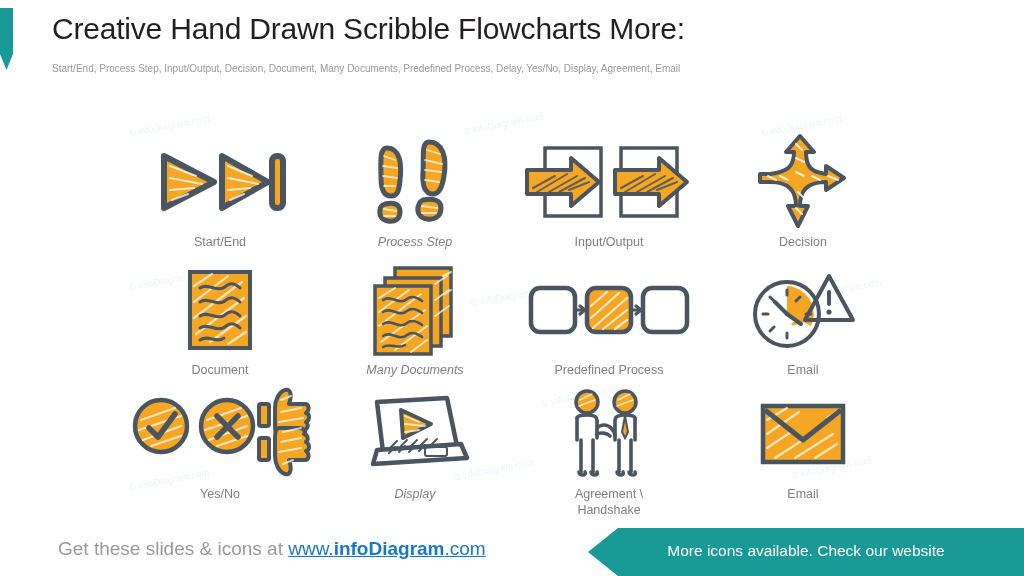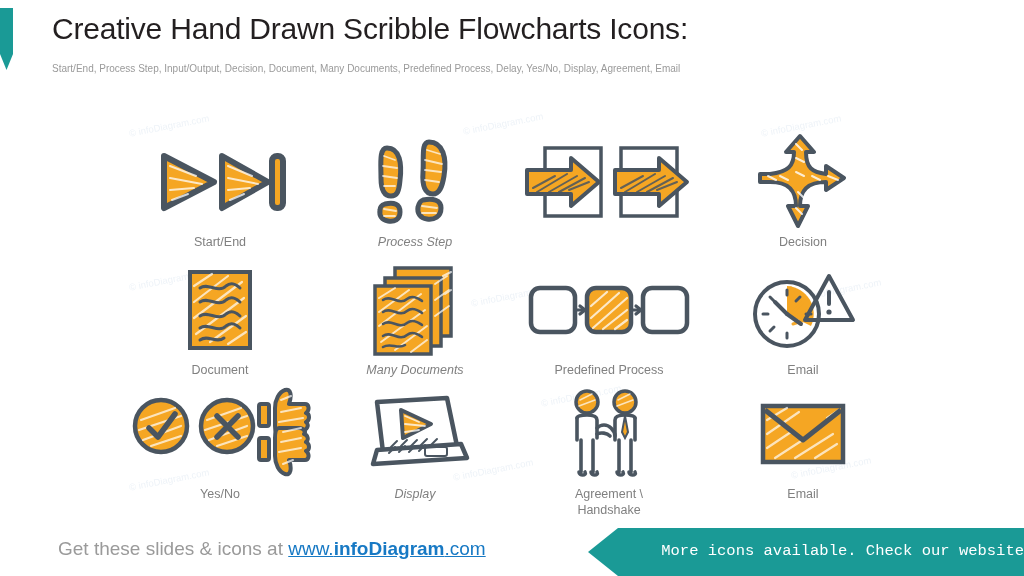--- a/index.html
+++ b/index.html
@@ -50,32 +50,32 @@
     position:absolute;left:58px;top:10px;font-size:19px;color:#9a9a9a;
     white-space:nowrap;
   }
   .cta .lnk{color:#1779c4;text-decoration:underline;}
   .cta .lnk b{font-weight:bold;margin-top:24px;}
   .banner{
     position:absolute;left:588px;top:0;width:436px;height:48px;background:#1A9A96;
     clip-path:polygon(30px 0,100% 0,100% 100%,30px 100%,0 50%);
   }
   .banner span{
-    position:absolute;left:0;right:0;top:14px;text-align:right;
-    color:#ffffff;font-size:15.5px;white-space:nowrap;font-family:Liberation Mono, monospace;
+    position:absolute;left:0;right:0;top:14px;text-align:center;
+    color:#ffffff;font-size:15.5px;white-space:nowrap;
   }
 </style>
 </head>
 <body>
 
 <div class="slide">
 
   <div class="accent-bar"></div>
 
-  <div class="title">Creative Hand Drawn Scribble Flowcharts Icons:</div>
+  <div class="title">Creative Hand Drawn Scribble Flowcharts More:</div>
   <div class="subtitle">Start/End, Process Step, Input/Output, Decision, Document, Many Documents, Predefined Process, Delay, Yes/No, Display, Agreement, Email</div>
 
   <div class="wm" style="left:128px;top:128px;">© infoDiagram.com</div>
   <div class="wm" style="left:462px;top:126px;">© infoDiagram.com</div>
   <div class="wm" style="left:760px;top:128px;">© infoDiagram.com</div>
   <div class="wm" style="left:128px;top:282px;">© infoDiagram.com</div>
   <div class="wm" style="left:470px;top:298px;">© infoDiagram.com</div>
   <div class="wm" style="left:800px;top:292px;">© infoDiagram.com</div>
   <div class="wm" style="left:128px;top:482px;">© infoDiagram.com</div>
   <div class="wm" style="left:452px;top:472px;">© infoDiagram.com</div>
@@ -153,20 +153,21 @@
               <path d="M34 52 L60 38"></path>
               <path d="M44 50 L64 42"></path>
             <path d="M96 48 L118 36"></path>
               <path d="M100 52 L130 34"></path>
               <path d="M112 52 L140 36"></path>
               <path d="M122 52 L148 38"></path>
               <path d="M132 50 L152 42"></path>
           </g>
         </svg>
       </div>
+      <div class="caption">Input/Output</div>
     </div>
 
     <div class="cell c3 r0">
       <div class="art">
         <svg width="98" height="100" viewBox="0 0 98 100">
           <g fill="#F5A623" stroke="#4A5560" stroke-width="4" stroke-linejoin="round">
             <path d="M46 4 L60 20 L52 20 C52 36 58 40 72 42 L72 34 L90 46 L72 58 L72 50
                      C54 50 46 58 46 74 L54 74 L44 94 L34 74 L42 74
                      C42 58 34 50 16 50 L6 50 L6 42 L16 42 C34 40 40 34 40 20 L32 20 Z"></path>
           </g>

